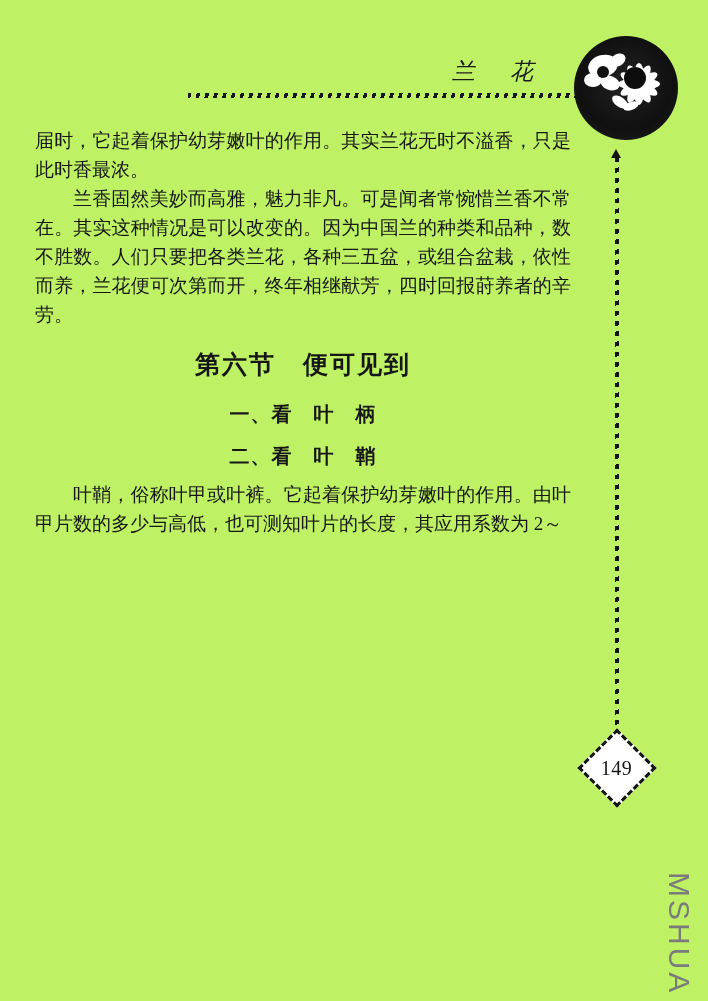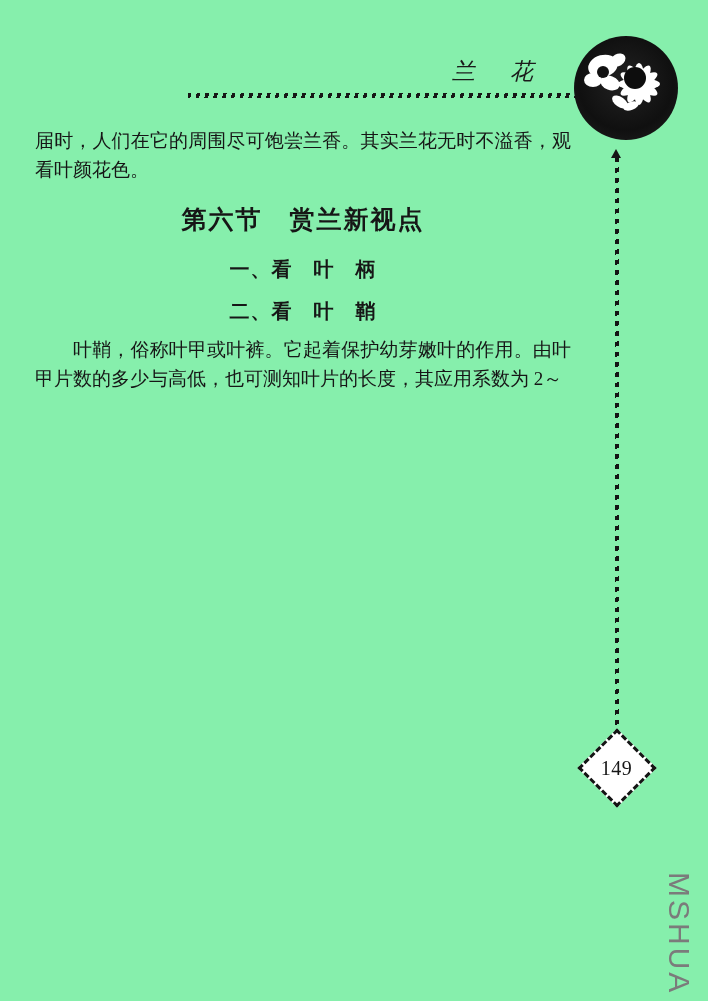--- a/index.html
+++ b/index.html
@@ -4,21 +4,21 @@
 <style>
   html, body {
     margin: 0;
     padding: 0;
     background: #ffffff;
   }
   #page {
     position: relative;
     width: 708px;
     height: 1001px;
-    background: #86efac;
+    background: #bef264;
     overflow: hidden;
     font-family: "Liberation Serif", "DejaVu Serif", serif;
     color: #161616;
     text-decoration: underline;
   }
 
   
   .running-title {
     position: absolute;
     left: 452px;
@@ -189,20 +189,21 @@
   <div class="vline-arrow"></div>
   <div class="vline"></div>
 
   <div class="page-num-diamond">
     <span class="num">149</span>
   </div>
 
   <div class="watermark">MSHUA</div>
 
   <div class="text-col">
-    <p class="no-indent">届时，人们在它的周围尽可饱尝兰香。其实兰花无时不溢香，观看叶颜花色。</p>
-    <h2 class="section-title">第六节　赏兰新视点</h2>
+    <p class="no-indent">届时，它起着保护幼芽嫩叶的作用。其实兰花无时不溢香，只是此时香最浓。</p>
+    <p>兰香固然美妙而高雅，魅力非凡。可是闻者常惋惜兰香不常在。其实这种情况是可以改变的。因为中国兰的种类和品种，数不胜数。人们只要把各类兰花，各种三五盆，或组合盆栽，依性而养，兰花便可次第而开，终年相继献芳，四时回报莳养者的辛劳。</p>
+    <h2 class="section-title">第六节　便可见到</h2>
     <h3 class="sub-title first">一、看　叶　柄</h3>
     <h3 class="sub-title second">二、看　叶　鞘</h3>
     <p>叶鞘，俗称叶甲或叶裤。它起着保护幼芽嫩叶的作用。由叶甲片数的多少与高低，也可测知叶片的长度，其应用系数为 2～</p>
   </div>
 
 </div>
 
 </body></html>

